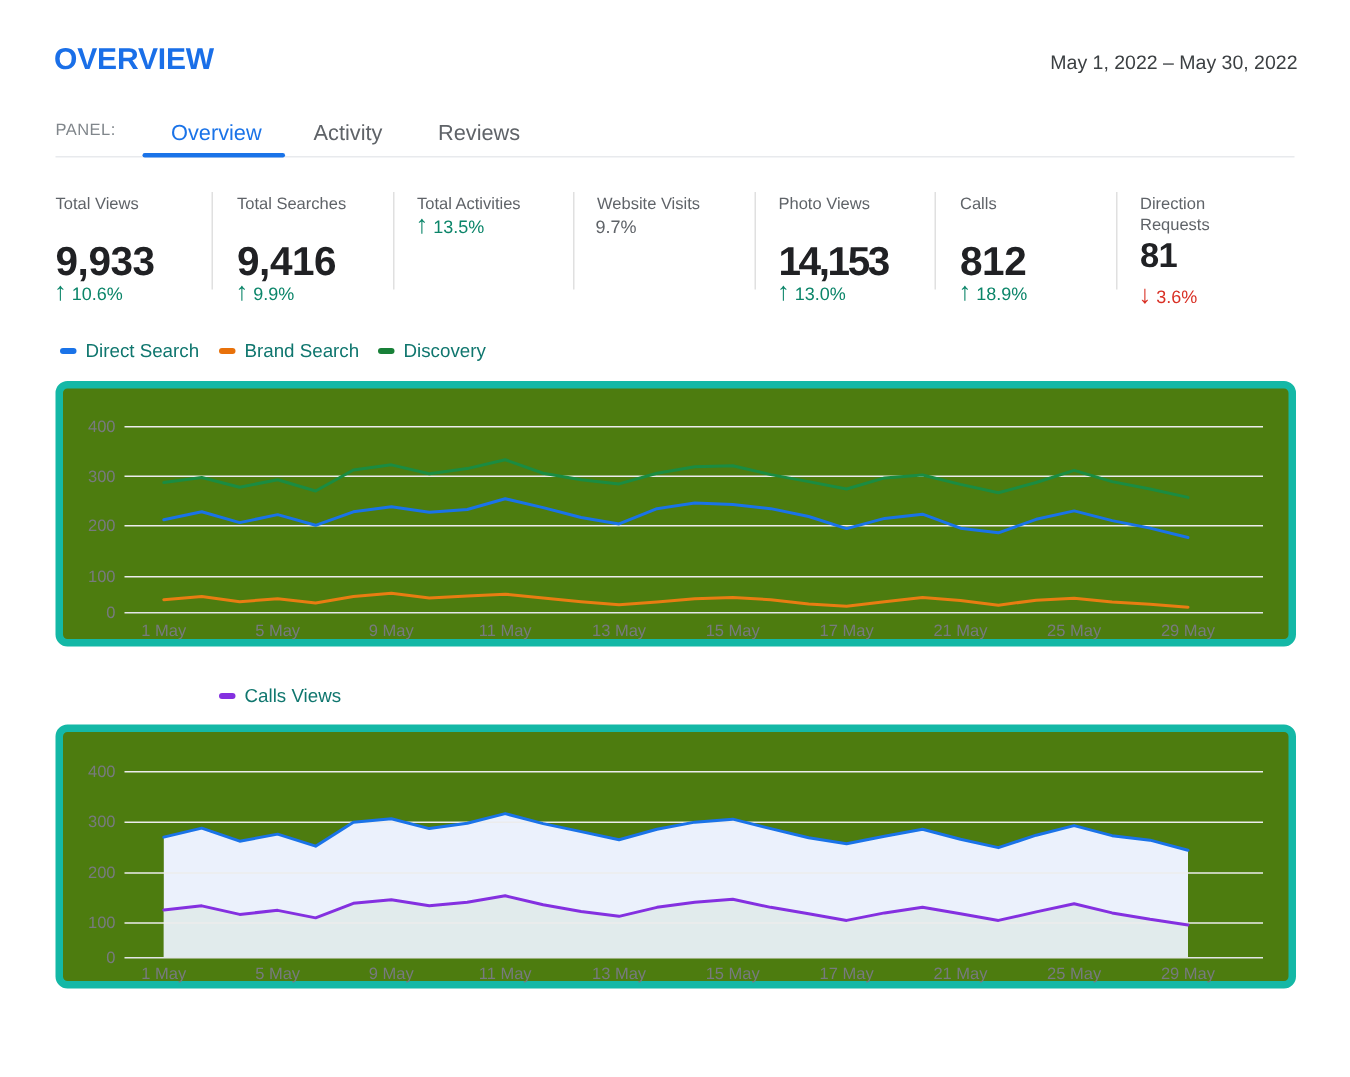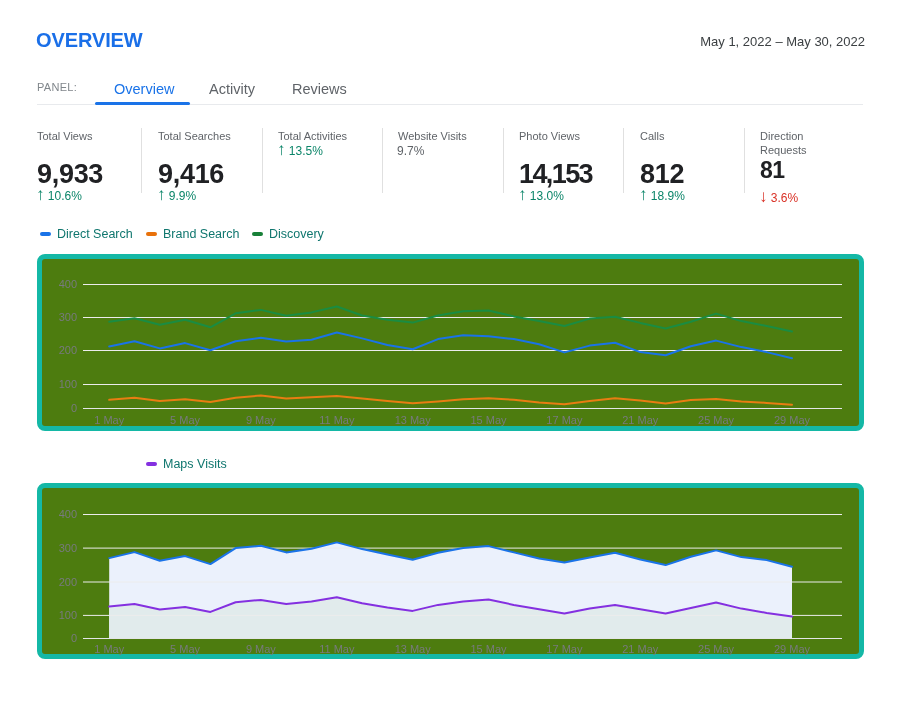--- a/index.html
+++ b/index.html
@@ -115,21 +115,21 @@
 <polyline points="67.2,140.8 92.5,138.7 117.8,142.1 143.1,140.2 168.4,143.0 193.6,138.7 218.9,136.5 244.2,139.6 269.5,138.3 294.8,137.1 320.1,139.6 345.4,142.1 370.7,144.2 396.0,142.4 421.2,140.2 446.5,139.3 471.8,140.8 497.1,143.6 522.4,145.2 547.7,142.1 573.0,139.3 598.3,141.4 623.6,144.5 648.8,141.1 674.1,139.9 699.4,142.4 724.7,143.9 750.0,145.8" fill="none" stroke="#e87d12" stroke-width="2" stroke-linejoin="round" stroke-linecap="round"></polyline>
 <polyline points="67.2,87.5 92.5,82.2 117.8,89.4 143.1,84.1 168.4,91.2 193.6,82.2 218.9,78.8 244.2,82.5 269.5,80.7 294.8,73.5 320.1,79.4 345.4,86.0 370.7,90.3 396.0,80.1 421.2,76.3 446.5,77.3 471.8,80.1 497.1,85.3 522.4,93.4 547.7,86.6 573.0,83.8 598.3,93.1 623.6,96.2 648.8,87.2 674.1,81.6 699.4,88.1 724.7,93.1 750.0,99.3" fill="none" stroke="#1a73e8" stroke-width="2" stroke-linejoin="round" stroke-linecap="round"></polyline>
 <polyline points="67.2,62.7 92.5,59.3 117.8,65.8 143.1,60.8 168.4,68.3 193.6,54.3 218.9,50.9 244.2,56.8 269.5,53.4 294.8,47.5 320.1,56.5 345.4,60.8 370.7,63.6 396.0,56.5 421.2,52.2 446.5,51.5 471.8,57.4 497.1,62.1 522.4,67.0 547.7,59.6 573.0,57.7 598.3,63.9 623.6,69.5 648.8,62.7 674.1,54.6 699.4,62.1 724.7,67.0 750.0,72.6" fill="none" stroke="#1a8c42" stroke-width="2" stroke-linejoin="round" stroke-linecap="round"></polyline>
 </svg></div>
 <div class="leg" style="left:40px; top:484px">
     <div class="dash" style="background:#1a73e8"></div>
     <span>Search Views</span>
   </div>
 <div class="leg" style="left:146px; top:457px">
     <div class="dash" style="background:#8430e0"></div>
-    <span>Maps Visits</span>
+    <span>Calls Views</span>
   </div>
 <div class="card" style="top:483px; height:176px"><svg width="824" height="174" viewBox="0 0 824 174">
 <polygon points="67.2,70.1 92.5,64.1 117.8,72.8 143.1,68.1 168.4,76.1 193.6,60.1 218.9,57.8 244.2,64.4 269.5,60.8 294.8,54.4 320.1,61.1 345.4,66.4 370.7,71.8 396.0,64.8 421.2,60.1 446.5,58.1 471.8,64.4 497.1,70.5 522.4,74.5 547.7,69.5 573.0,64.8 598.3,71.5 623.6,77.1 648.8,68.8 674.1,62.4 699.4,69.1 724.7,72.1 750.0,78.8 750.0,150.5 67.2,150.5" fill="#ebf1fc"></polygon>
 <polygon points="67.2,118.6 92.5,115.9 117.8,121.6 143.1,118.9 168.4,123.9 193.6,114.2 218.9,111.9 244.2,115.9 269.5,113.5 294.8,109.2 320.1,115.2 345.4,119.6 370.7,122.9 396.0,116.9 421.2,113.5 446.5,111.5 471.8,116.9 497.1,121.2 522.4,125.6 547.7,120.6 573.0,116.9 598.3,121.2 623.6,125.6 648.8,119.9 674.1,114.5 699.4,120.6 724.7,124.9 750.0,128.6 750.0,150.5 67.2,150.5" fill="#e1ebec"></polygon>
 <line x1="41" y1="26.5" x2="800" y2="26.5" stroke="#ececec" stroke-width="1"></line>
       <text x="35" y="30.0" text-anchor="end" class="ax">400</text>
       <line x1="41" y1="60.1" x2="800" y2="60.1" stroke="#ececec" stroke-width="1"></line>
       <text x="35" y="63.6" text-anchor="end" class="ax">300</text>
       <line x1="41" y1="94.0" x2="800" y2="94.0" stroke="#ececec" stroke-width="1"></line>
       <text x="35" y="97.5" text-anchor="end" class="ax">200</text>

